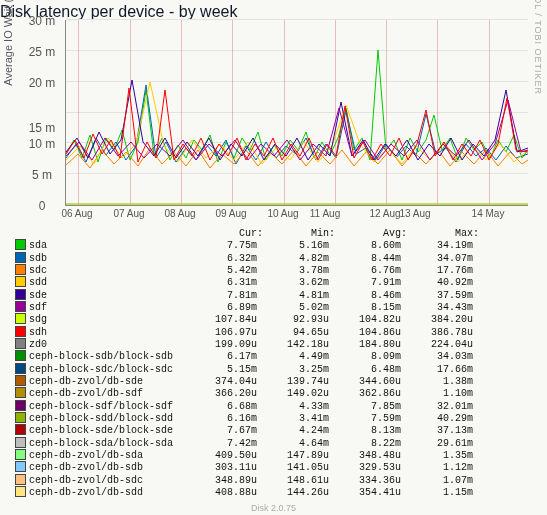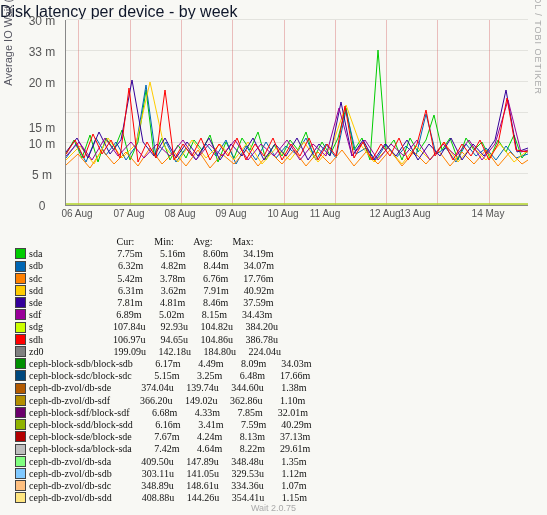--- a/index.html
+++ b/index.html
@@ -99,26 +99,25 @@
   }
   svg.lines {
     position: absolute;
     left: 0; top: 0;
     width: 100%; height: 100%;
   }
   .legend {
     position: absolute;
     left: 15px;
     top: 228px;
-    font-family: Liberation Serif, serif;
+    font-family: Liberation Mono, monospace;
     font-size: 10px;
     line-height: 12.2px;
     color: #111;
     white-space: pre;
-    margin-top: 8px;
   }
   .swatch {
     display: inline-block;
     width: 9px;
     height: 9px;
     border: 1px solid #444;
     vertical-align: middle;
     margin-right: 3px;
     position: relative;
     top: -1px;
@@ -186,29 +185,29 @@
       <polyline fill="none" stroke="#808080" stroke-width="1" points="0,184 462,184"></polyline>
       <polyline fill="none" stroke="#ccff00" stroke-width="1" points="0,184 462,184"></polyline>
     </svg>
   </div>
 
   <div class="ytick" style="top:199px">0</div>
   <div class="ytick" style="top:168px">5 m</div>
   <div class="ytick" style="top:137px">10 m</div>
   <div class="ytick" style="top:121px">15 m</div>
   <div class="ytick" style="top:76px">20 m</div>
-  <div class="ytick" style="top:45px">33 m</div>
+  <div class="ytick" style="top:45px">25 m</div>
   <div class="ytick" style="top:14px">30 m</div>
 
   <div class="xtick" style="left:77px">06 Aug</div>
   <div class="xtick" style="left:129px">07 Aug</div>
   <div class="xtick" style="left:180px">08 Aug</div>
   <div class="xtick" style="left:231px">09 Aug</div>
   <div class="xtick" style="left:283px">10 Aug</div>
   <div class="xtick" style="left:325px">11 Aug</div>
   <div class="xtick" style="left:385px">12 Aug</div>
   <div class="xtick" style="left:415px">13 Aug</div>
   <div class="xtick" style="left:488px">14 May</div>
 
   <div class="legend" id="legend"><div class="legend-header">                                   Cur:        Min:        Avg:        Max:</div><div><span class="swatch" style="background:#00cc00"></span>sda                              7.75m       5.16m       8.60m      34.19m</div><div><span class="swatch" style="background:#0066b3"></span>sdb                              6.32m       4.82m       8.44m      34.07m</div><div><span class="swatch" style="background:#ff8000"></span>sdc                              5.42m       3.78m       6.76m      17.76m</div><div><span class="swatch" style="background:#ffcc00"></span>sdd                              6.31m       3.62m       7.91m      40.92m</div><div><span class="swatch" style="background:#330099"></span>sde                              7.81m       4.81m       8.46m      37.59m</div><div><span class="swatch" style="background:#990099"></span>sdf                              6.89m       5.02m       8.15m      34.43m</div><div><span class="swatch" style="background:#ccff00"></span>sdg                            107.84u      92.93u     104.82u     384.20u</div><div><span class="swatch" style="background:#ff0000"></span>sdh                            106.97u      94.65u     104.86u     386.78u</div><div><span class="swatch" style="background:#808080"></span>zd0                            199.09u     142.18u     184.80u     224.04u</div><div><span class="swatch" style="background:#008f00"></span>ceph-block-sdb/block-sdb         6.17m       4.49m       8.09m      34.03m</div><div><span class="swatch" style="background:#00487d"></span>ceph-block-sdc/block-sdc         5.15m       3.25m       6.48m      17.66m</div><div><span class="swatch" style="background:#b35a00"></span>ceph-db-zvol/db-sde            374.04u     139.74u     344.60u       1.38m</div><div><span class="swatch" style="background:#b38f00"></span>ceph-db-zvol/db-sdf            366.20u     149.02u     362.86u       1.10m</div><div><span class="swatch" style="background:#6b006b"></span>ceph-block-sdf/block-sdf         6.68m       4.33m       7.85m      32.01m</div><div><span class="swatch" style="background:#8fb300"></span>ceph-block-sdd/block-sdd         6.16m       3.41m       7.59m      40.29m</div><div><span class="swatch" style="background:#b30000"></span>ceph-block-sde/block-sde         7.67m       4.24m       8.13m      37.13m</div><div><span class="swatch" style="background:#bebebe"></span>ceph-block-sda/block-sda         7.42m       4.64m       8.22m      29.61m</div><div><span class="swatch" style="background:#80ff80"></span>ceph-db-zvol/db-sda            409.50u     147.89u     348.48u       1.35m</div><div><span class="swatch" style="background:#80c9ff"></span>ceph-db-zvol/db-sdb            303.11u     141.05u     329.53u       1.12m</div><div><span class="swatch" style="background:#ffc080"></span>ceph-db-zvol/db-sdc            348.89u     148.61u     334.36u       1.07m</div><div><span class="swatch" style="background:#ffe680"></span>ceph-db-zvol/db-sdd            408.88u     144.26u     354.41u       1.15m</div></div>
 
-  <div class="footer2">Wait 2.0.75</div>
+  <div class="footer2">Disk 2.0.75</div>
 </div>
 
 </body></html>

